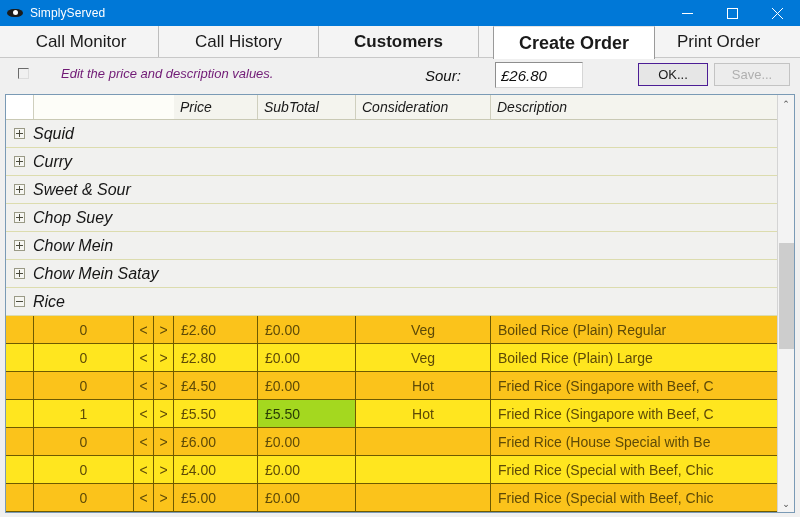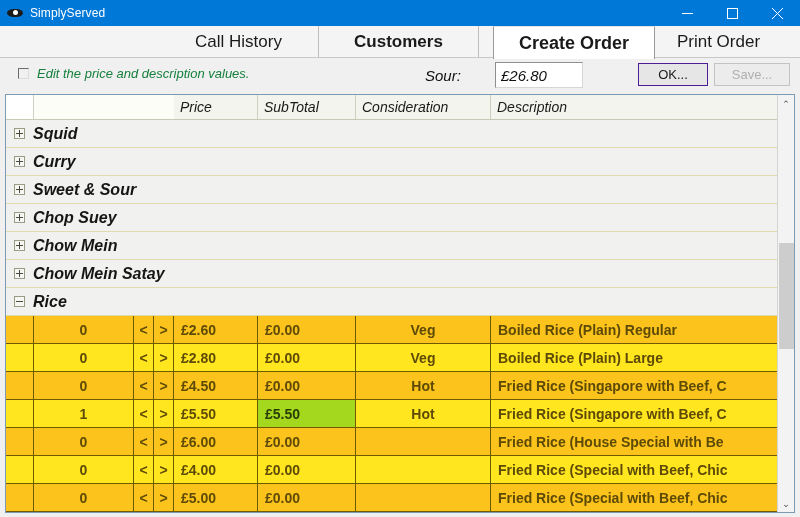--- a/index.html
+++ b/index.html
@@ -125,22 +125,23 @@
     border: 1px solid #6b6b6b;
     border-right-color: #dcdcdc;
     border-bottom-color: #dcdcdc;
     background: #f0f0f0;
     box-sizing: border-box;
     margin-right: 8px;
   }
   .chk-label {
     font-style: italic;
     font-size: 13px;
-    color: #15803d;
+    color: #701a75;
     white-space: nowrap;
+    margin-left: 24px;
   }
   .total-label {
     position: absolute;
     left: 425px; top: 9px;
     font-style: italic;
     font-size: 15px;
     color: #111111;
   }
   .total-field {
     position: absolute;
@@ -216,21 +217,20 @@
   }
   .gh-cell.corner { background: #ffffff; border-right: 1px solid #cfcfbe; }
   .gh-cell.center { justify-content: center; padding-left: 0; margin-top: 44px; }
   .gh-cell.last { border-right: none; }
 
   .grid-body {
     position: absolute;
     left: 0; top: 25px;
     right: 0; bottom: 0;
     overflow: hidden;
-    font-weight: bold;
   }
 
   .group-row {
     position: relative;
     height: 28px;
     background: #f1f1ef;
     border-bottom: 1px solid #dcdcae;
     box-sizing: border-box;
     display: flex;
     align-items: center;
@@ -362,20 +362,23 @@
       <div class="win-btn">
         <svg width="11" height="11" viewBox="0 0 11 11">
             <line x1="0" y1="0" x2="11" y2="11" stroke="#ffffff" stroke-width="1"></line>
             <line x1="11" y1="0" x2="0" y2="11" stroke="#ffffff" stroke-width="1"></line>
           </svg>
       </div>
     </div>
   </div>
 
   <div class="tabstrip">
+    <div class="tab" style="left:4px;width:155px;">
+      <span>Call Monitor</span>
+    </div>
     <div class="tab" style="left:159px;width:160px;">
       <span>Call History</span>
     </div>
     <div class="tab" style="left:319px;width:160px;font-weight:bold;">
       <span>Customers</span>
     </div>
     <div class="tab active" style="left:493px;width:162px;">
       <span>Create Order</span>
     </div>
     <div class="tab" style="left:641px;width:155px;border-right:none;">

